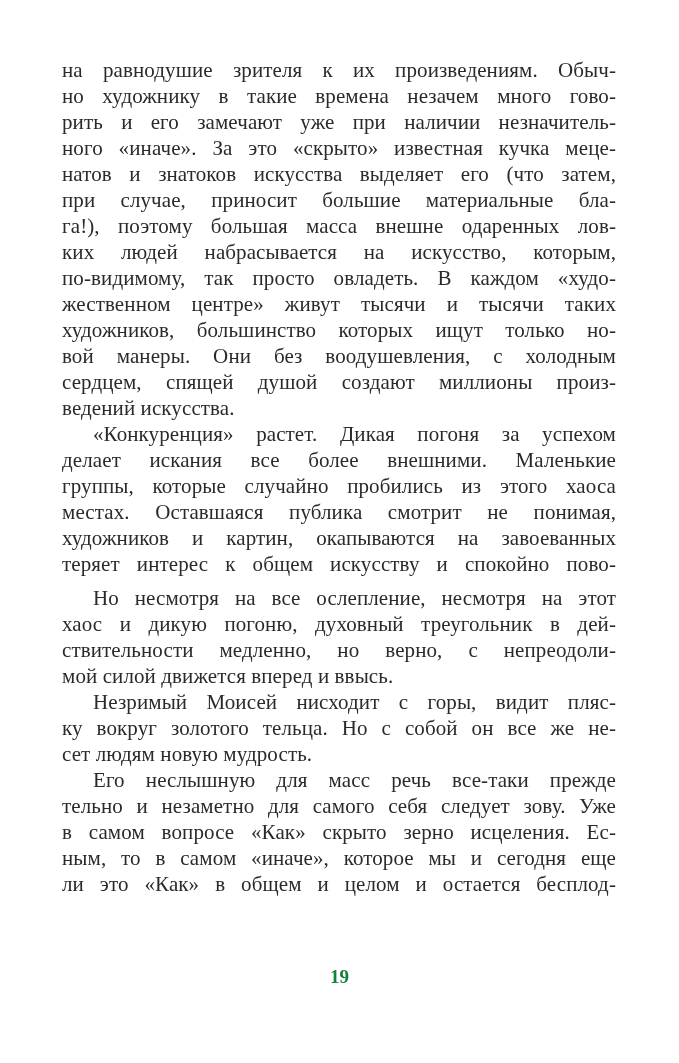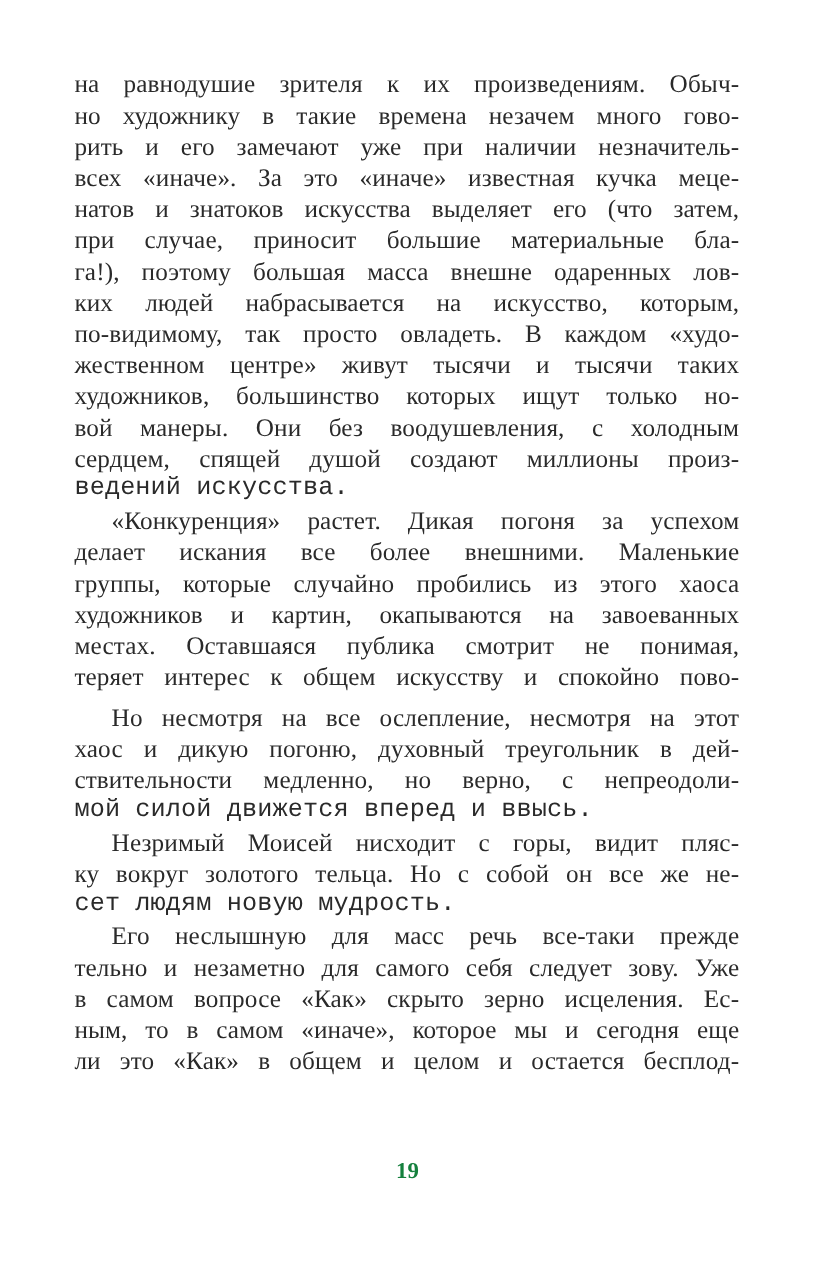--- a/index.html
+++ b/index.html
@@ -37,21 +37,20 @@
     text-align-last: justify;
     white-space: normal;
     height: 26px;
     overflow: visible;
   }
   .text-line.first-indented {
     padding-left: 31px;
   }
   .text-line.last-line {
     text-align-last: left;
-    font-family: Liberation Mono, monospace;
   }
   .page-number {
     position: absolute;
     left: 0;
     top: 966px;
     width: 679px;
     text-align: center;
     font-size: 19px;
     font-weight: bold;
     color: #15803d;
@@ -59,38 +58,38 @@
 </style>
 </head>
 <body>
 
 <div class="book-page">
   <div class="text-block">
       <div class="paragraph">
         <div class="text-line">на равнодушие зрителя к их произведениям. Обыч-</div>
         <div class="text-line">но художнику в такие времена незачем много гово-</div>
         <div class="text-line">рить и его замечают уже при наличии незначитель-</div>
-        <div class="text-line">всех «иначе». За это «иначе» известная кучка меце-</div>
+        <div class="text-line">ного «иначе». За это «скрыто» известная кучка меце-</div>
         <div class="text-line">натов и знатоков искусства выделяет его (что затем,</div>
         <div class="text-line">при случае, приносит большие материальные бла-</div>
         <div class="text-line">га!), поэтому большая масса внешне одаренных лов-</div>
         <div class="text-line">ких людей набрасывается на искусство, которым,</div>
         <div class="text-line">по-видимому, так просто овладеть. В каждом «худо-</div>
         <div class="text-line">жественном центре» живут тысячи и тысячи таких</div>
         <div class="text-line">художников, большинство которых ищут только но-</div>
         <div class="text-line">вой манеры. Они без воодушевления, с холодным</div>
         <div class="text-line">сердцем, спящей душой создают миллионы произ-</div>
         <div class="text-line last-line">ведений искусства.</div>
       </div>
       <div class="paragraph">
         <div class="text-line first-indented">«Конкуренция» растет. Дикая погоня за успехом</div>
         <div class="text-line">делает искания все более внешними. Маленькие</div>
         <div class="text-line">группы, которые случайно пробились из этого хаоса</div>
+        <div class="text-line">местах. Оставшаяся публика смотрит не понимая,</div>
         <div class="text-line">художников и картин, окапываются на завоеванных</div>
-        <div class="text-line">местах. Оставшаяся публика смотрит не понимая,</div>
         <div class="text-line">теряет интерес к общем искусству и спокойно пово-</div>
       </div>
       <div class="paragraph spaced">
         <div class="text-line first-indented">Но несмотря на все ослепление, несмотря на этот</div>
         <div class="text-line">хаос и дикую погоню, духовный треугольник в дей-</div>
         <div class="text-line">ствительности медленно, но верно, с непреодоли-</div>
         <div class="text-line last-line">мой силой движется вперед и ввысь.</div>
       </div>
       <div class="paragraph">
         <div class="text-line first-indented">Незримый Моисей нисходит с горы, видит пляс-</div>

